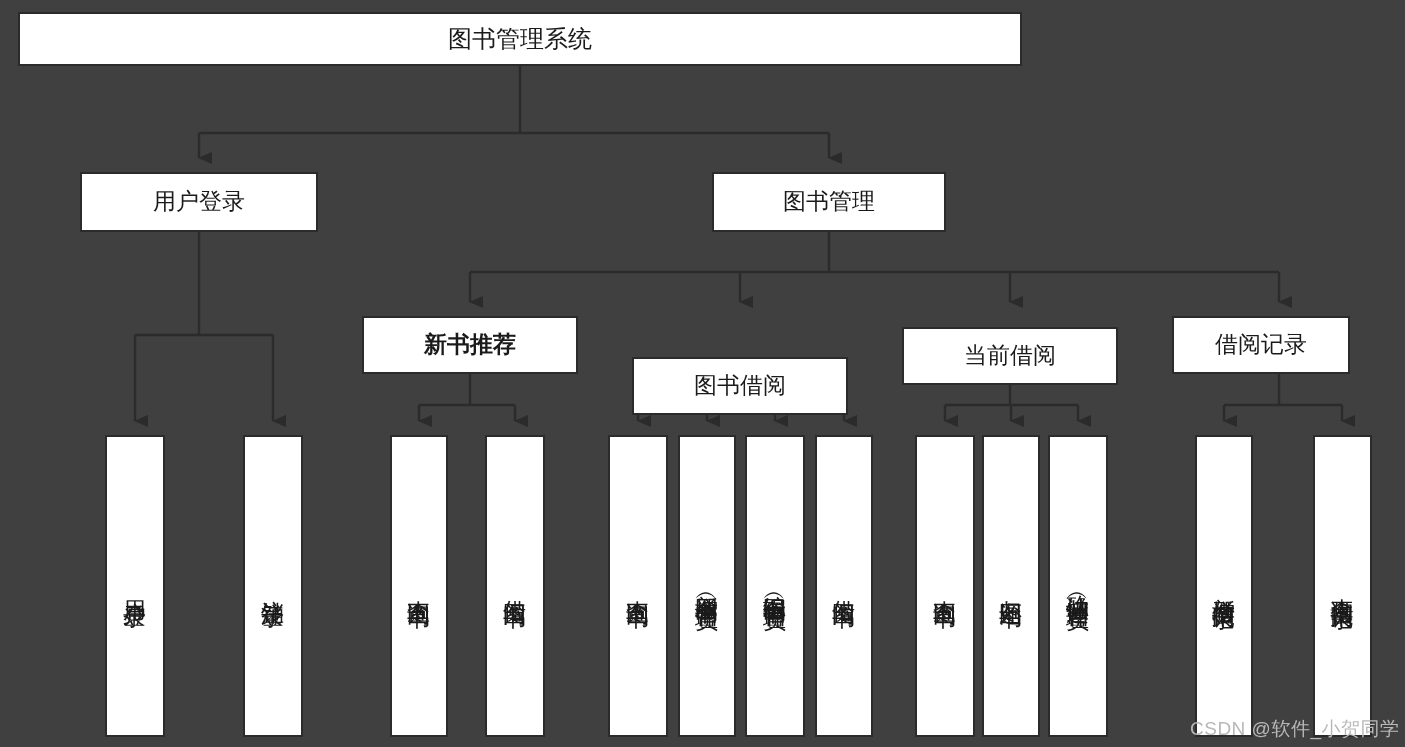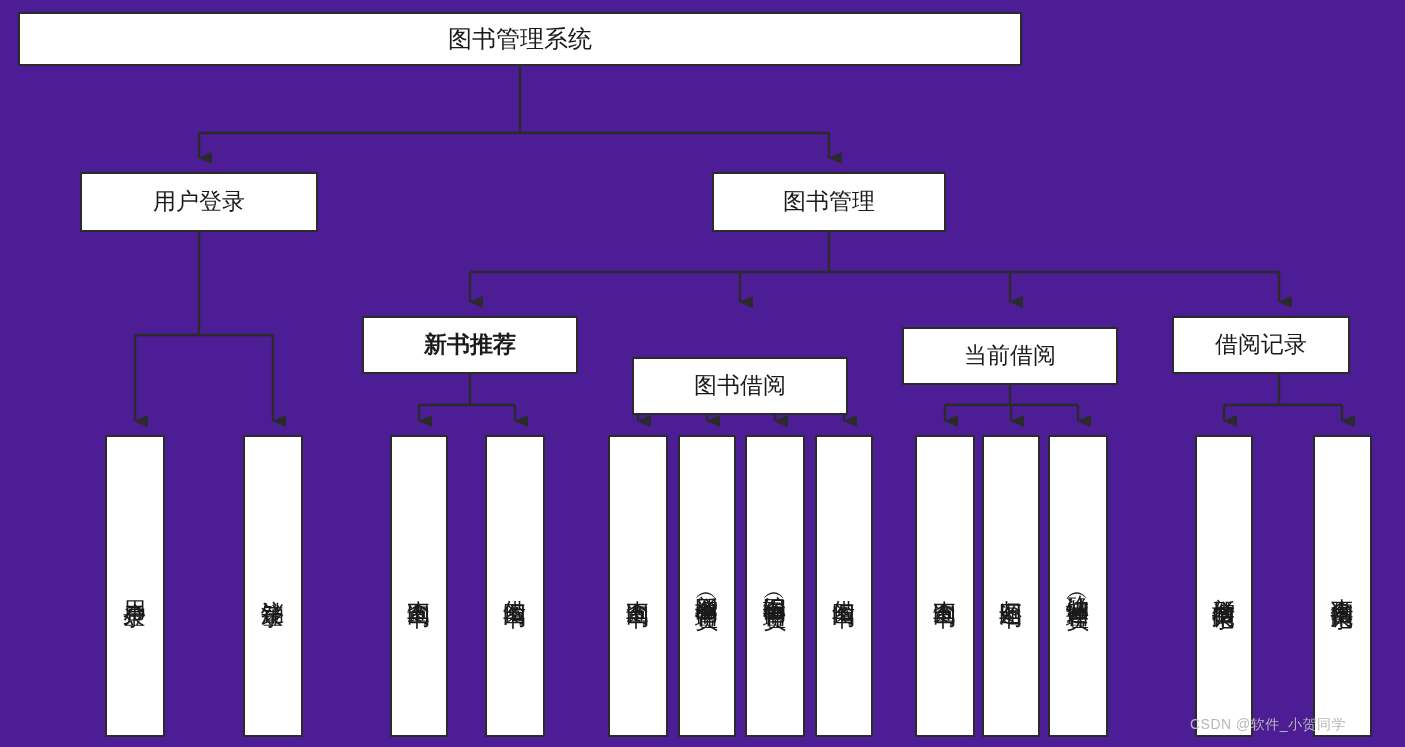--- a/index.html
+++ b/index.html
@@ -7,21 +7,21 @@
     padding: 0;
     background: #ffffff;
   }
   body {
     font-family: "Liberation Sans", "DejaVu Sans", sans-serif;
   }
   #canvas {
     position: relative;
     width: 1405px;
     height: 747px;
-    background: #4c1d95;
+    background: #404040;
     overflow: hidden;
   }
   svg.links {
     position: absolute;
     left: 0;
     top: 0;
     width: 1405px;
     height: 747px;
     pointer-events: none;
   }
@@ -53,21 +53,21 @@
   .node.vert .label {
     writing-mode: vertical-rl;
     text-orientation: upright;
     font-size: 23px;
     letter-spacing: 2px;
     line-height: 1.05;
     white-space: nowrap;
   }
   .watermark {
     position: absolute;
-    font-size: 14px;
+    font-size: 19px;
     color: #b8b8b8;
     letter-spacing: 0.5px;
     white-space: nowrap;
     user-select: none;
   }
 </style>
 </head>
 <body>
 
 <div id="canvas">

